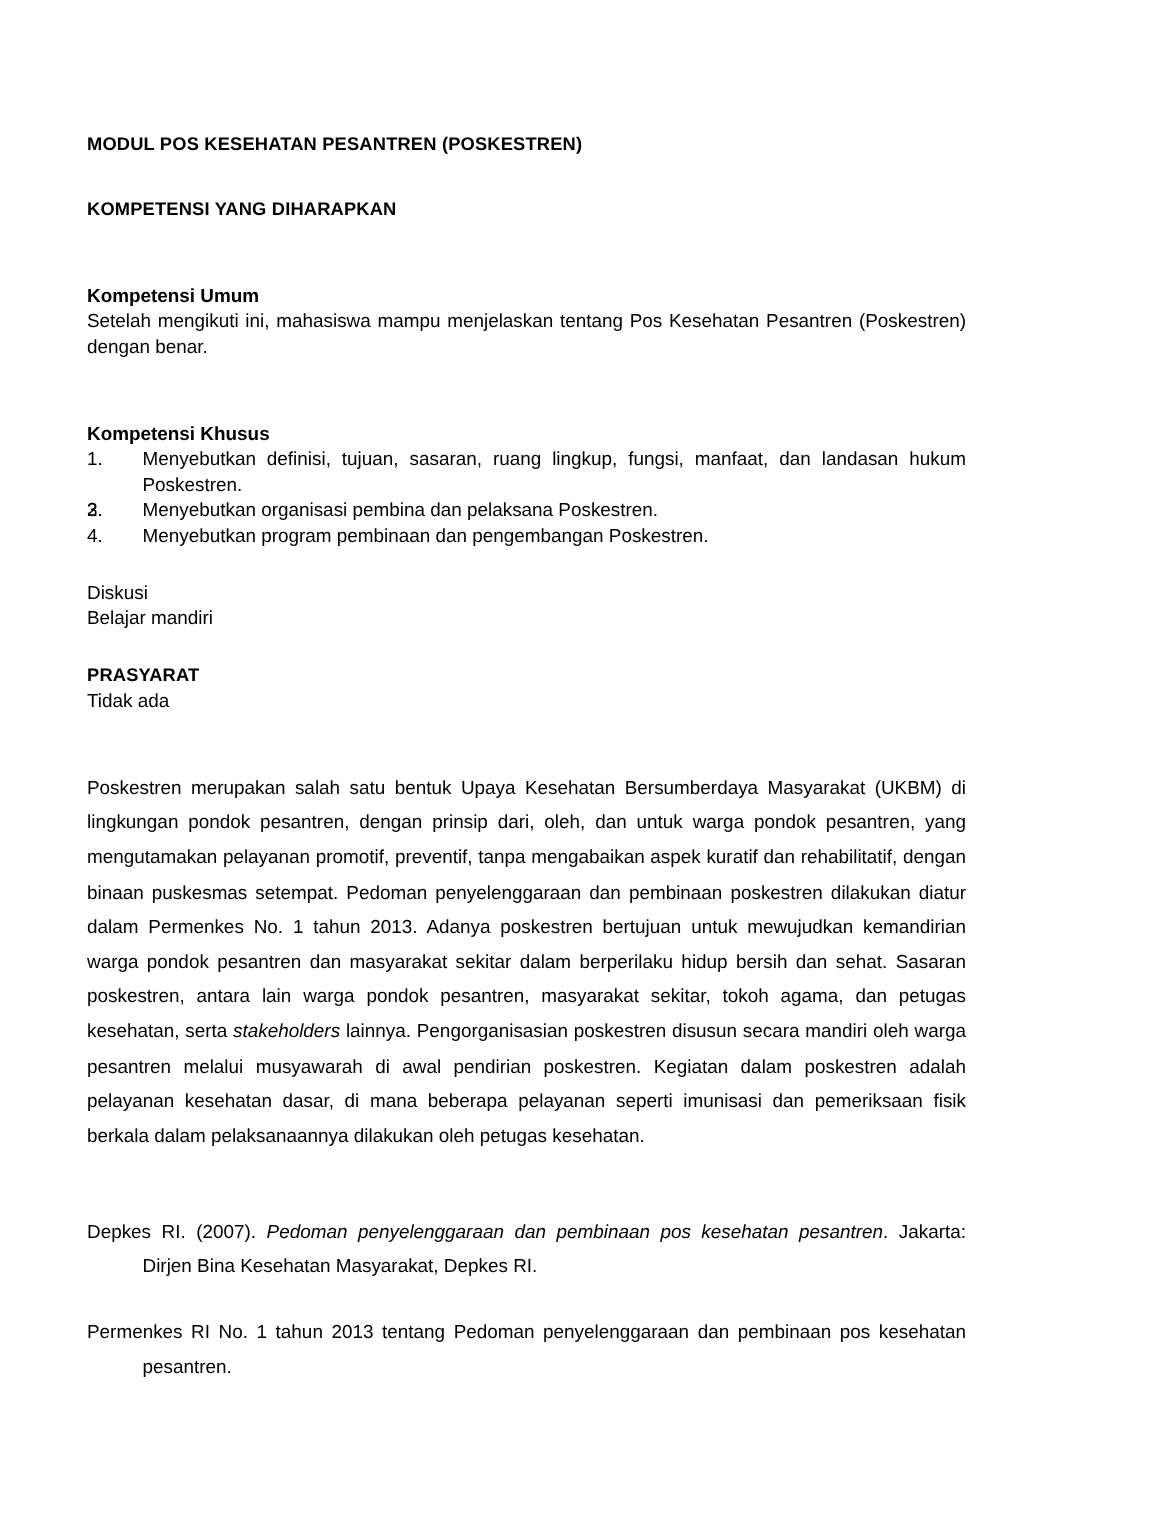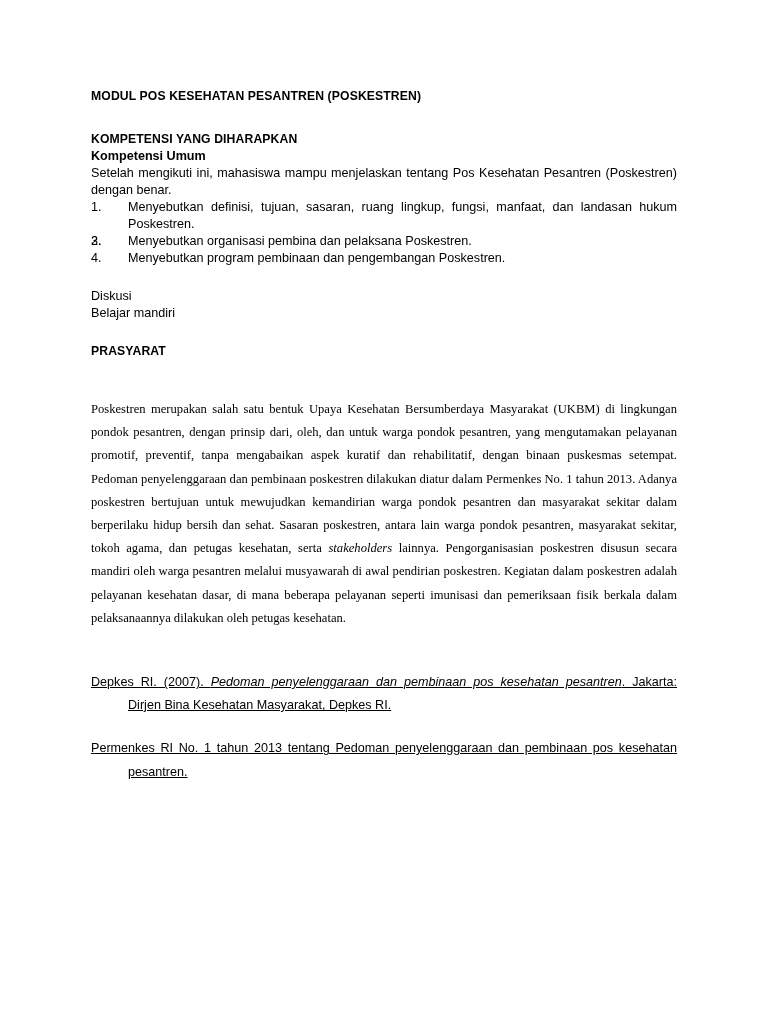--- a/index.html
+++ b/index.html
@@ -14,52 +14,52 @@
     font-family: "Liberation Sans", sans-serif;
     color: #000000;
     -webkit-font-smoothing: antialiased;
   }
 
   .page {
     position: relative;
     width: 768px;
     height: 1024px;
     background: #ffffff;
-    padding: 88px 91px 0 91px;
+    padding: 88px 91px 0 58px;
   }
 
   .content {
     width: 586px;
   }
 
   
   .h-sect {
     font-size: 12.2px;
     font-weight: bold;
     line-height: 17px;
     letter-spacing: 0.01em;
   }
 
   .h-sub {
     font-size: 12.6px;
     font-weight: bold;
     line-height: 17px;
+    margin-top: 41px;
   }
 
   .t-tight {
     font-size: 12.6px;
     line-height: 17px;
     text-align: justify;
   }
 
   .t-body {
     font-size: 12.6px;
     line-height: 23.2px;
     text-align: justify;
-    font-family: Liberation Serif, serif;
   }
 
   
   .gap-title   { height: 26px; }
   .gap-block   { height: 21px; }
   .gap-sm      { height: 17px; }
   .gap-ref     { height: 20px; }
 
   
   .num-list { list-style: none; }
@@ -78,41 +78,41 @@
     top: 0;
   }
 
   
   .ref {
     font-size: 12.6px;
     line-height: 23.2px;
     text-align: justify;
     padding-left: 37px;
     text-indent: -37px;
-    text-decoration: underline;
   }
 
   .it { font-style: italic; }
 </style>
 </head>
 <body>
 
 <div class="page">
   <div class="content">
 
     <div class="h-sect">MODUL POS KESEHATAN PESANTREN (POSKESTREN)</div>
 
     <div class="gap-title"></div>
 
     <div class="h-sect">KOMPETENSI YANG DIHARAPKAN</div>
 
     <div class="h-sub">Kompetensi Umum</div>
 
     <div class="t-tight">Setelah mengikuti ini, mahasiswa mampu menjelaskan tentang Pos Kesehatan Pesantren (Poskestren) dengan benar.</div>
 
+    <div class="h-sub">Kompetensi Khusus</div>
 
     <ol class="num-list">
       <li class="num-item">
         <span class="num">1.</span>
         <span>Menyebutkan definisi, tujuan, sasaran, ruang lingkup, fungsi, manfaat, dan landasan hukum Poskestren.</span>
       </li>
       <li class="num-item">
         <span class="num">2.</span>
       </li>
       <li class="num-item">
@@ -126,20 +126,21 @@
     </ol>
 
     <div class="gap-block"></div>
 
     <div class="t-tight">Diskusi</div>
     <div class="t-tight">Belajar mandiri</div>
 
     <div class="gap-block"></div>
 
     <div class="h-sect">PRASYARAT</div>
+    <div class="t-tight">Tidak ada</div>
 
     <div class="gap-block"></div>
 
 
     <div class="gap-sm"></div>
 
     <p class="t-body"><span>Poskestren merupakan salah satu bentuk Upaya Kesehatan Bersumberdaya Masyarakat (UKBM) di lingkungan pondok pesantren, dengan prinsip dari, oleh, dan untuk warga pondok pesantren, yang mengutamakan pelayanan promotif, preventif, tanpa mengabaikan aspek kuratif dan rehabilitatif, dengan binaan puskesmas setempat. Pedoman penyelenggaraan dan pembinaan poskestren dilakukan diatur dalam Permenkes No. 1 tahun 2013. Adanya poskestren bertujuan untuk mewujudkan kemandirian warga pondok pesantren dan masyarakat sekitar dalam berperilaku hidup bersih dan sehat. Sasaran poskestren, antara lain warga pondok pesantren, masyarakat sekitar, tokoh agama, dan petugas kesehatan, serta </span><span class="it">stakeholders</span><span> lainnya. Pengorganisasian poskestren disusun secara mandiri oleh warga pesantren melalui musyawarah di awal pendirian poskestren. Kegiatan dalam poskestren adalah pelayanan kesehatan dasar, di mana beberapa pelayanan seperti imunisasi dan pemeriksaan fisik berkala dalam pelaksanaannya dilakukan oleh petugas kesehatan.</span></p>
 
     <div class="gap-block"></div>
 

